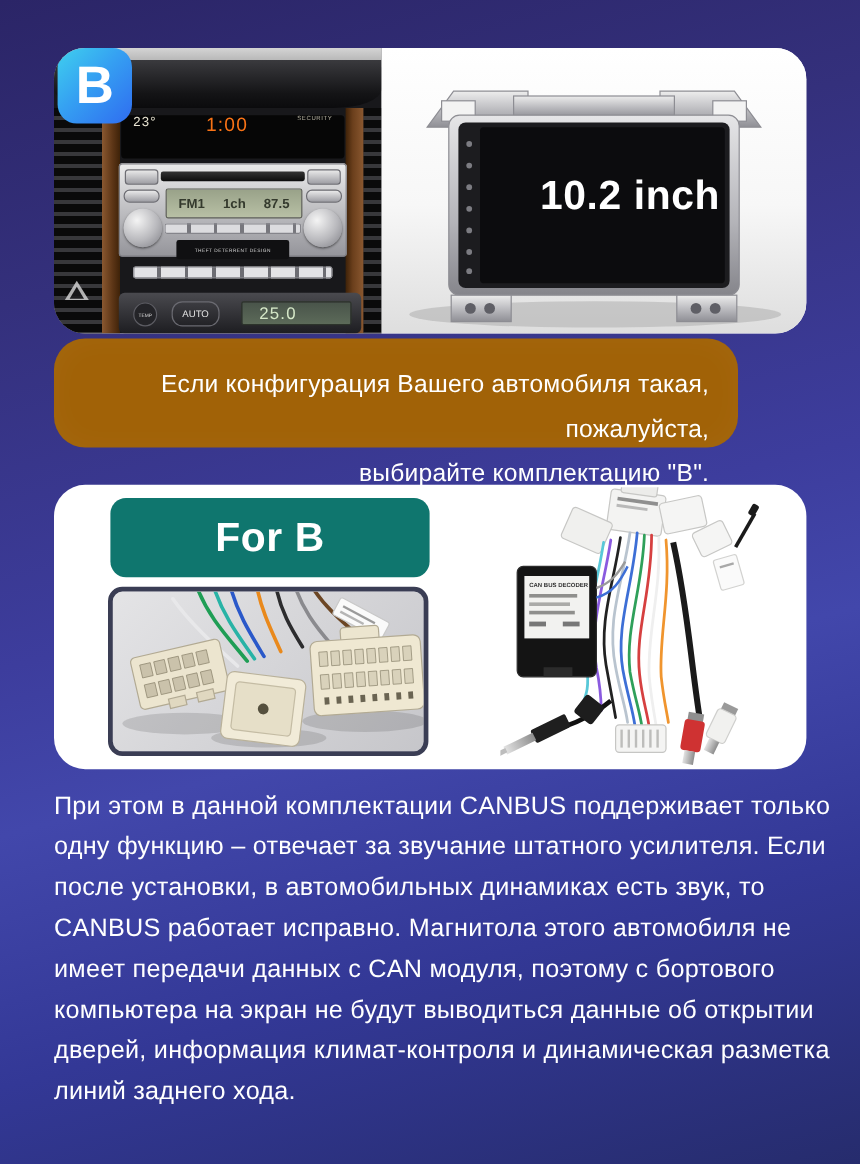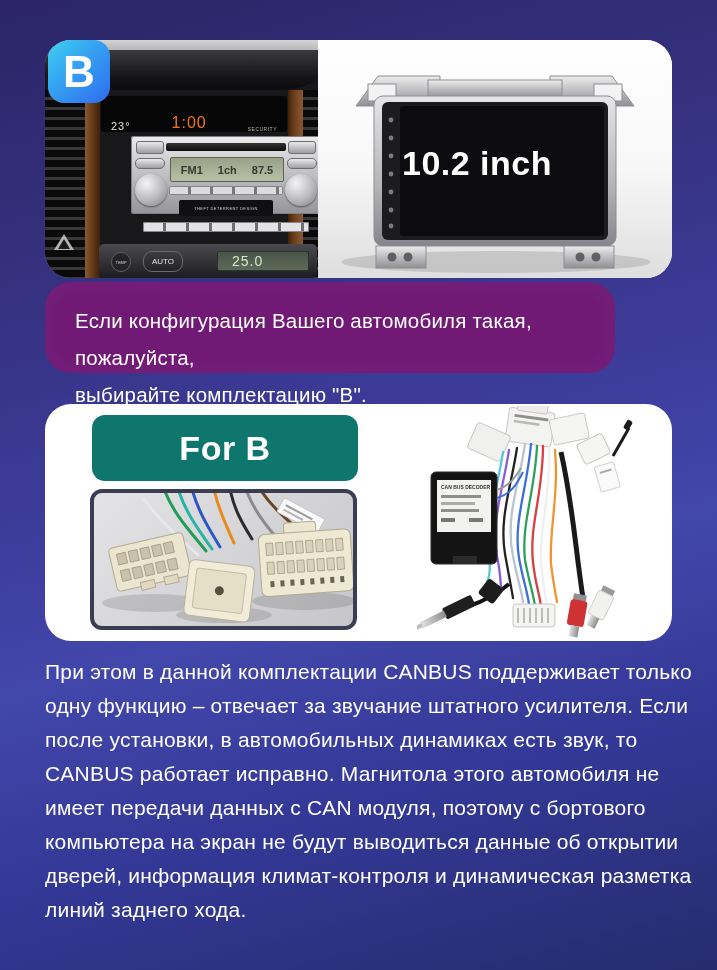--- a/index.html
+++ b/index.html
@@ -29,30 +29,29 @@
   .vent{position:absolute;top:50px;bottom:0;width:40px;background:repeating-linear-gradient(180deg,#0a0a0a 0 7px,#38383b 7px 10px);}
   .vent.left{left:0;}
   .vent.right{right:0;width:15px;}
   .wood{position:absolute;top:50px;bottom:0;width:15px;background:linear-gradient(90deg,#8a5830,#5c3516 60%,#3e2208);}
   .wood.left{left:40px;}
   .wood.right{right:15px;background:linear-gradient(90deg,#3e2208,#6b3f1c 40%,#8a5830);}
   .hazard{position:absolute;left:9px;bottom:28px;width:0;height:0;border-left:10px solid transparent;border-right:10px solid transparent;border-bottom:16px solid #cfcfcf;opacity:.85;}
   .hazard:after{content:"";position:absolute;left:-6px;top:5px;width:0;height:0;border-left:6px solid transparent;border-right:6px solid transparent;border-bottom:10px solid #1a1a1c;}
   .display-bar{
     position:absolute;left:56px;top:56px;width:186px;height:36px;background:#060606;border-radius:3px;
-    display:flex;align-items:flex-end;justify-content:space-between;padding:0 10px;box-sizing:border-box;
+    display:flex;align-items:flex-start;justify-content:space-between;padding:0 10px;box-sizing:border-box;
   }
   .disp-temp{color:#e8e4d2;font-size:11px;letter-spacing:1px;}
   .disp-clock{color:#f97316;font-size:16px;letter-spacing:1px;}
   .disp-sec{color:#b9b5a4;font-size:5px;letter-spacing:.5px;}
   .radio{
     position:absolute;left:54px;top:96px;width:190px;height:78px;border-radius:3px;
     background:linear-gradient(180deg,#ececec 0%,#c3c3c6 45%,#94949a 100%);
     box-shadow:inset 0 0 0 1px #7e7e84;
-    margin-left:32px;
   }
   .cd-slot{position:absolute;left:35px;top:7px;width:120px;height:8px;background:linear-gradient(180deg,#333,#0c0c0c);border-radius:2px;}
   .rbtn{position:absolute;background:linear-gradient(180deg,#e9e9e9,#9e9ea4);border:1px solid #6d6d73;border-radius:3px;}
   .rbtn.tl{left:5px;top:5px;width:26px;height:11px;}
   .rbtn.tr{right:5px;top:5px;width:26px;height:11px;}
   .rbtn.ml{left:4px;top:22px;width:28px;height:9px;border-radius:5px;}
   .rbtn.mr{right:4px;top:22px;width:28px;height:9px;border-radius:5px;}
   .lcd{
     position:absolute;left:39px;top:21px;width:112px;height:23px;
     background:linear-gradient(180deg,#99a289,#b8c0a5);border:1px solid #5d6055;border-radius:2px;
@@ -63,40 +62,39 @@
   .knob.r{right:4px;top:38px;}
   .btn-strip{position:absolute;left:38px;top:50px;width:114px;height:9px;border-radius:2px;
     background:repeating-linear-gradient(90deg,#dcdcdf 0 19px,#77777d 19px 22px);box-shadow:inset 0 0 0 1px #85858b;}
   .tape{position:absolute;left:48px;top:64px;width:94px;height:16px;background:#101012;border-radius:2px;
     display:flex;align-items:center;justify-content:center;color:#cfcfcf;font-size:4px;letter-spacing:.4px;}
   .btn-strip2{position:absolute;left:12px;top:86px;width:166px;height:10px;border-radius:2px;
     background:repeating-linear-gradient(90deg,#e3e3e6 0 20px,#6d6d73 20px 23px);box-shadow:inset 0 0 0 1px #85858b;}
   .climate{
     position:absolute;left:54px;top:204px;width:202px;height:34px;border-radius:5px;
     background:linear-gradient(180deg,#4a4a4f,#1d1d21);
-    padding-left:16px;
   }
   .temp-btn{position:absolute;left:12px;top:8px;width:18px;height:18px;border-radius:50%;background:#242428;border:1px solid #5d5d64;
     color:#d9d9d9;font-size:4px;display:flex;align-items:center;justify-content:center;}
   .auto-btn{position:absolute;left:44px;top:7px;width:38px;height:19px;border-radius:9px;background:linear-gradient(180deg,#3c3c41,#232327);
     border:1px solid #6a6a71;color:#e4e4e4;font-size:8px;display:flex;align-items:center;justify-content:center;}
   .clcd{position:absolute;right:8px;top:7px;width:92px;height:20px;border-radius:2px;
     background:linear-gradient(180deg,#49544a,#5c6a59);border:1px solid #2c332b;
     color:#d6e8c8;font-size:14px;display:flex;align-items:center;justify-content:flex-start;padding-left:14px;box-sizing:border-box;letter-spacing:1px;}
   
   .unit-photo{position:relative;width:354px;height:238px;background:linear-gradient(180deg,#ffffff 0%,#f7f7f7 55%,#dedede 100%);}
   .inch-label{
-    position:absolute;left:84px;top:104px;width:198px;text-align:left;
+    position:absolute;left:84px;top:104px;width:198px;text-align:right;
     color:#fff;font-size:34px;font-weight:bold;letter-spacing:.5px;z-index:3;
   }
 
   
   .note-panel{
     position:absolute;left:45px;top:282px;width:570px;height:91px;border-radius:26px;
-    background:#701a75;box-shadow:inset 0 0 30px rgba(255,255,255,.04);
+    background:#a16207;box-shadow:inset 0 0 30px rgba(255,255,255,.04);text-align:right;
   }
   .note-panel p{
     margin:0;padding:20px 24px 0 30px;color:#fff;font-size:20.5px;line-height:37px;
     white-space:pre-line;letter-spacing:.2px;
   }
 
   
   .kit-card{
     position:absolute;left:45px;top:404px;width:627px;height:237px;
     border-radius:26px;background:#fff;overflow:hidden;

